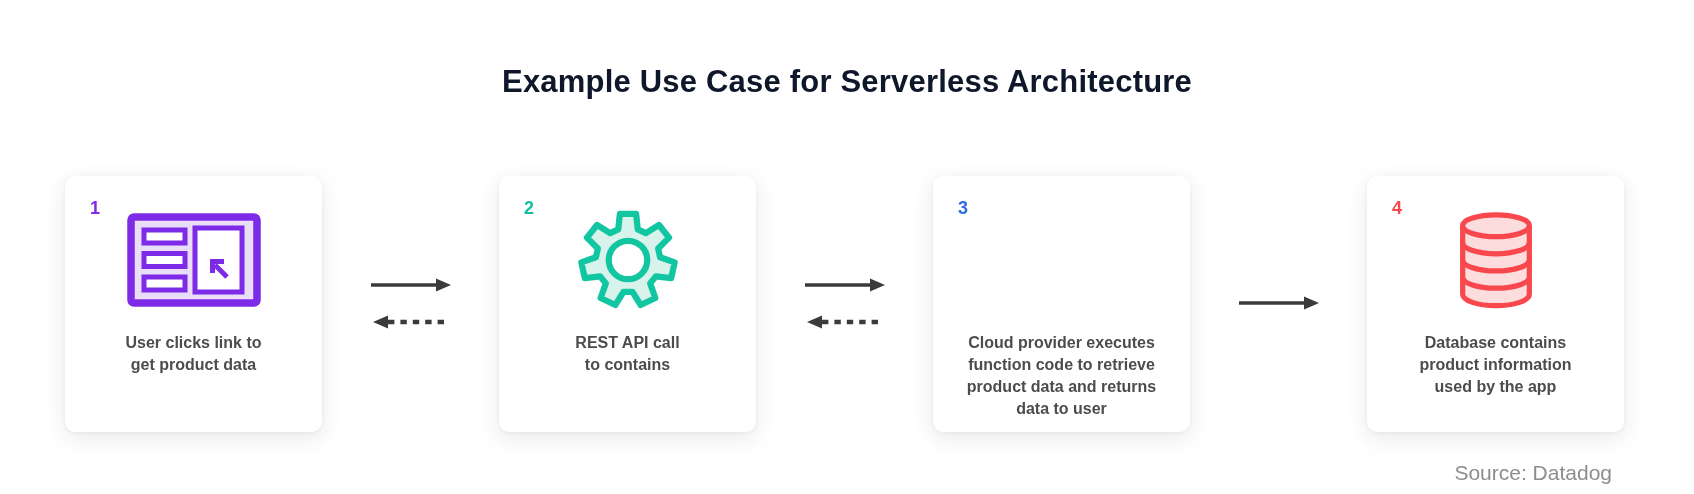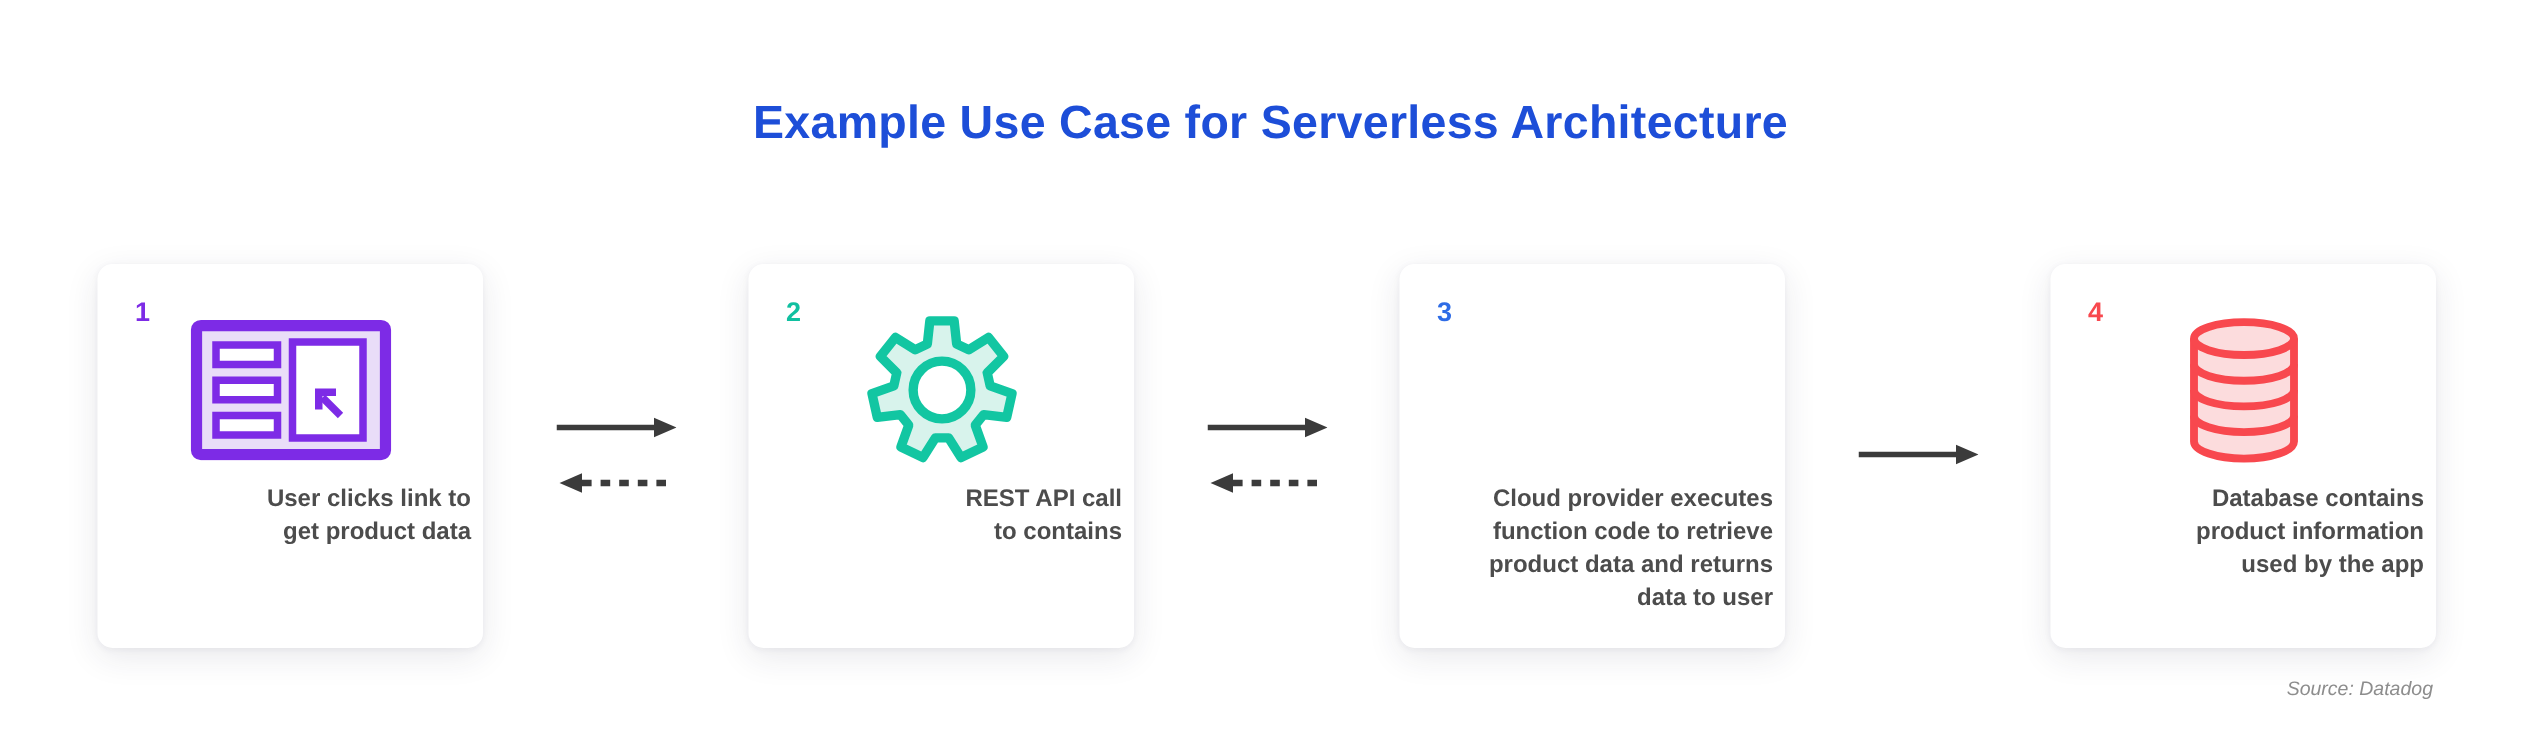--- a/index.html
+++ b/index.html
@@ -18,21 +18,21 @@
   .title {
     position: absolute;
     top: 64px;
     left: 0;
     width: 100%;
     margin: 0;
     text-align: center;
     font-size: 31px;
     font-weight: 700;
     letter-spacing: 0.2px;
-    color: #1d4ed8;
+    color: #0f172a;
   }
   .flow {
     position: absolute;
     left: 65px;
     top: 176px;
     display: flex;
   }
   .card {
     position: relative;
     width: 257px;
@@ -60,22 +60,22 @@
     height: 104px;
     display: flex;
     align-items: center;
     justify-content: center;
   }
   .caption {
     position: absolute;
     top: 146px;
     left: 8px;
     right: 8px;
-    margin: 0;
-    text-align: right;
+    margin: 10px;
+    text-align: center;
     font-size: 16px;
     line-height: 22px;
     font-weight: 700;
     color: #4c4c4c;
     white-space: pre-line;
   }
   .connector {
     position: relative;
     width: 177px;
     height: 256px;
@@ -85,23 +85,22 @@
     left: 50%;
     transform: translateX(-50%);
   }
   .arrow-top { top: 101px; }
   .arrow-bottom { top: 138px; }
   .arrow-mid { top: 119px; }
   .source {
     position: absolute;
     top: 449px;
     right: 70px;
-    margin: 2px;
-    font-size: 13px;
-    font-style: italic;
+    margin: 12px;
+    font-size: 21px;
     color: #8d8d8d;
   }
 </style>
 </head>
 <body>
 
 <div class="canvas">
 
   <h1 class="title">Example Use Case for Serverless Architecture</h1>
 

